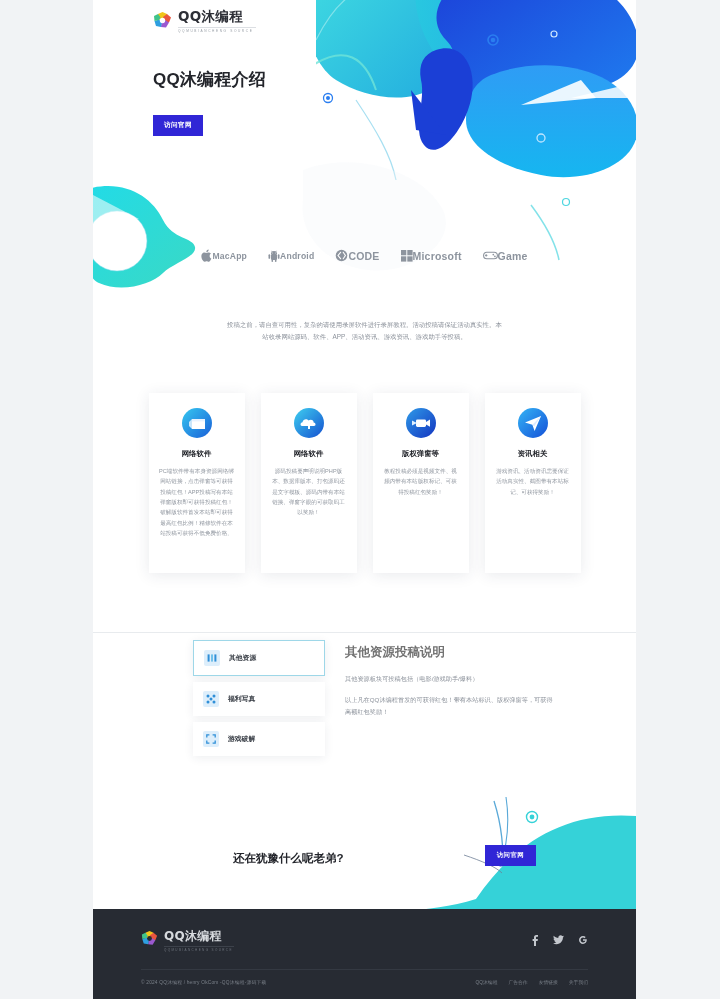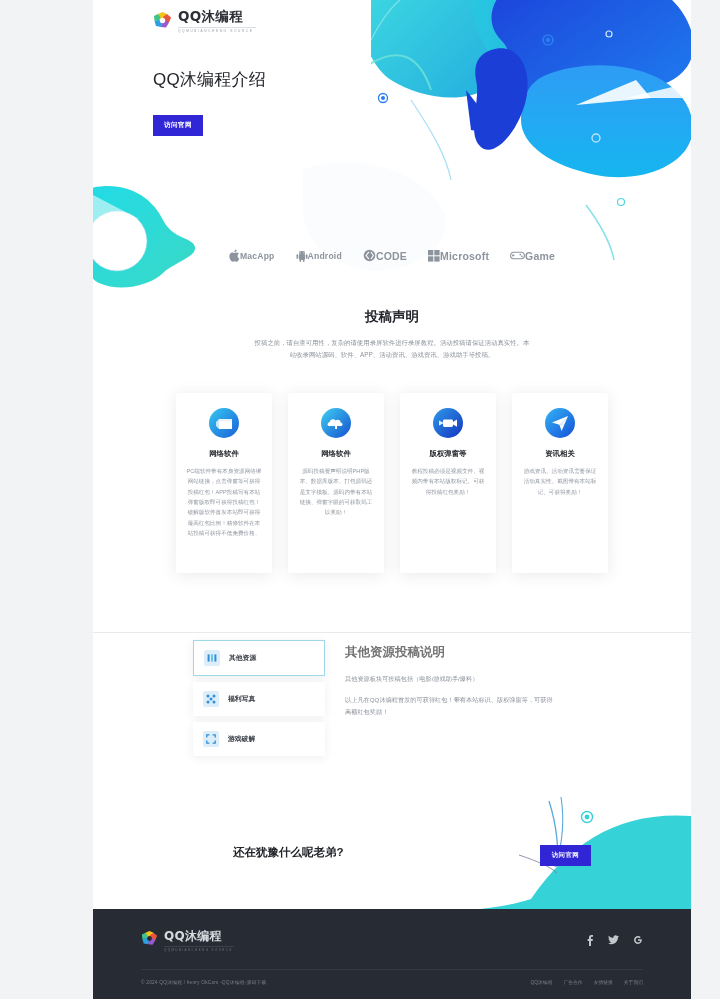--- a/index.html
+++ b/index.html
@@ -6,21 +6,21 @@
   html, body {
     width: 720px; height: 999px;
     background: #f1f3f5;
     font-family: "Liberation Sans", "DejaVu Sans", sans-serif;
     overflow: hidden;
   }
   .viewport { position: relative; width: 720px; height: 999px; background: #f1f3f5; }
 
   
   .page {
-    position: absolute; left: 93px; top: 0; width: 598px; height: 999px;
+    position: absolute; left: 93px; top: 0; width: 543px; height: 999px;
     background: #ffffff; overflow: hidden;
   }
   .hero-art { position: absolute; right: -10px; top: -20px; width: 330px; height: 290px; overflow: hidden; }
   .left-blob { position: absolute; left: -12px; top: 185px; width: 130px; height: 105px; z-index: 6; }
   .bottom-art { position: absolute; right: 0; bottom: 88px; width: 230px; height: 130px; overflow: hidden; }
   .ghost-play {
     position: absolute; left: 200px; top: 150px; width: 170px; height: 140px;
     opacity: .35;
   }
 
@@ -32,21 +32,21 @@
     font-size: 13.5px; font-weight: 900; color: #2d2f36; letter-spacing: .3px;
     font-family: "DejaVu Sans", sans-serif;
   }
   .logo-sub {
     font-size: 3.2px; color: #9aa0a8; letter-spacing: 1.6px;
     margin-top: 1px; border-top: 1px solid #dcdfe3; padding-top: 1px; width: 78px;
   }
 
   .hero { position: absolute; left: 60px; top: 68px; width: 250px; z-index: 8; }
   .hero h1 {
-    font-size: 17px; font-weight: 400; color: #23252b; letter-spacing: .2px;
+    font-size: 17px; font-weight: 700; color: #23252b; letter-spacing: .2px;
     margin-bottom: 11px;
   }
   .hero p {
     font-size: 7.6px; line-height: 1.75; color: #878d96; width: 198px;
   }
   .btn-primary {
     display: inline-block; margin-top: 13px;
     background: #3026d6; color: #fff; font-size: 6.6px; font-weight: 700;
     padding: 6px 11px; border: none; cursor: pointer; letter-spacing: .4px;
   }
@@ -101,21 +101,21 @@
     width: 16px; height: 16px; background: #ddeefb; border-radius: 2px;
     display: flex; align-items: center; justify-content: center; flex: none;
   }
   .tab-label { font-size: 6.8px; font-weight: 700; color: #3c4149; }
 
   .tab-panel { width: 210px; padding-top: 4px; }
   .tab-panel h2 { font-size: 12.5px; font-weight: 700; color: #737373; margin-bottom: 12px; }
   .tab-panel p { font-size: 6.2px; line-height: 1.85; color: #8b919a; margin-bottom: 10px; }
 
   
-  .cta { position: absolute; left: 140px; right: 100px; top: 845px; display: flex; align-items: flex-start; justify-content: space-between; z-index: 7; }
+  .cta { position: absolute; left: 140px; right: 100px; top: 845px; display: flex; align-items: flex-end; justify-content: space-between; z-index: 7; }
   .cta h2 { font-size: 11.5px; font-weight: 700; color: #23252b; }
   .btn-cta {
     background: #3026d6; color: #fff; font-size: 6.4px; font-weight: 700;
     padding: 6px 12px; border: none; cursor: pointer; letter-spacing: .4px;
   }
 
   
   .footer {
     position: absolute; left: 0; right: 0; bottom: 0; height: 90px;
     background: #272b33; padding: 19px 48px 0;
@@ -296,21 +296,20 @@
           <line x1="3.2" y1="4.2" x2="3.2" y2="6.6" stroke="#8d949e" stroke-width="1"></line>
           <line x1="2" y1="5.4" x2="4.4" y2="5.4" stroke="#8d949e" stroke-width="1"></line>
           <circle cx="10.3" cy="4.6" r=".85" fill="#8d949e"></circle>
           <circle cx="11.9" cy="6.3" r=".85" fill="#8d949e"></circle>
         </svg>
         <span class="brand-label big">Game</span>
       </div>
     </div>
 
     <div class="statement">
-      <h2>投稿声明</h2>
       <p>投稿之前，请自查可用性，复杂的请使用录屏软件进行录屏教程。活动投稿请保证活动真实性。本站收录网站源码、软件、APP、活动资讯、游戏资讯、游戏助手等投稿。</p>
     </div>
 
     <div class="cards">
       <div class="card tall">
         <div class="card-icon">
           <svg width="32" height="32" viewBox="0 0 32 32">
             <defs>
                 <linearGradient id="ci1" x1="0" y1="0" x2="1" y2="1">
               <stop offset="0" stop-color="#35c8f0"></stop>

